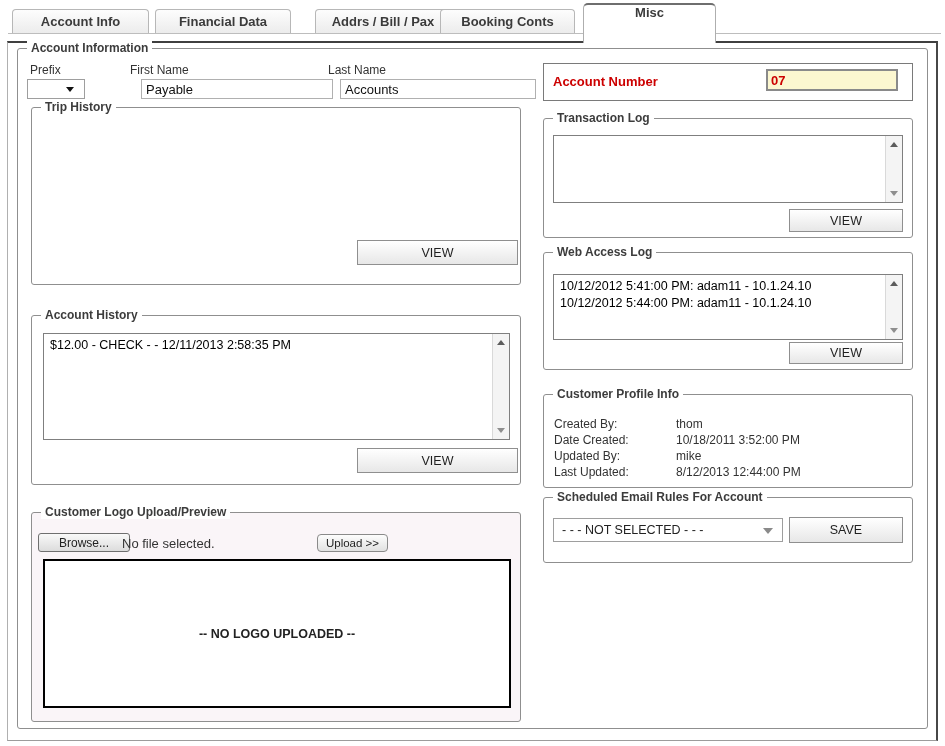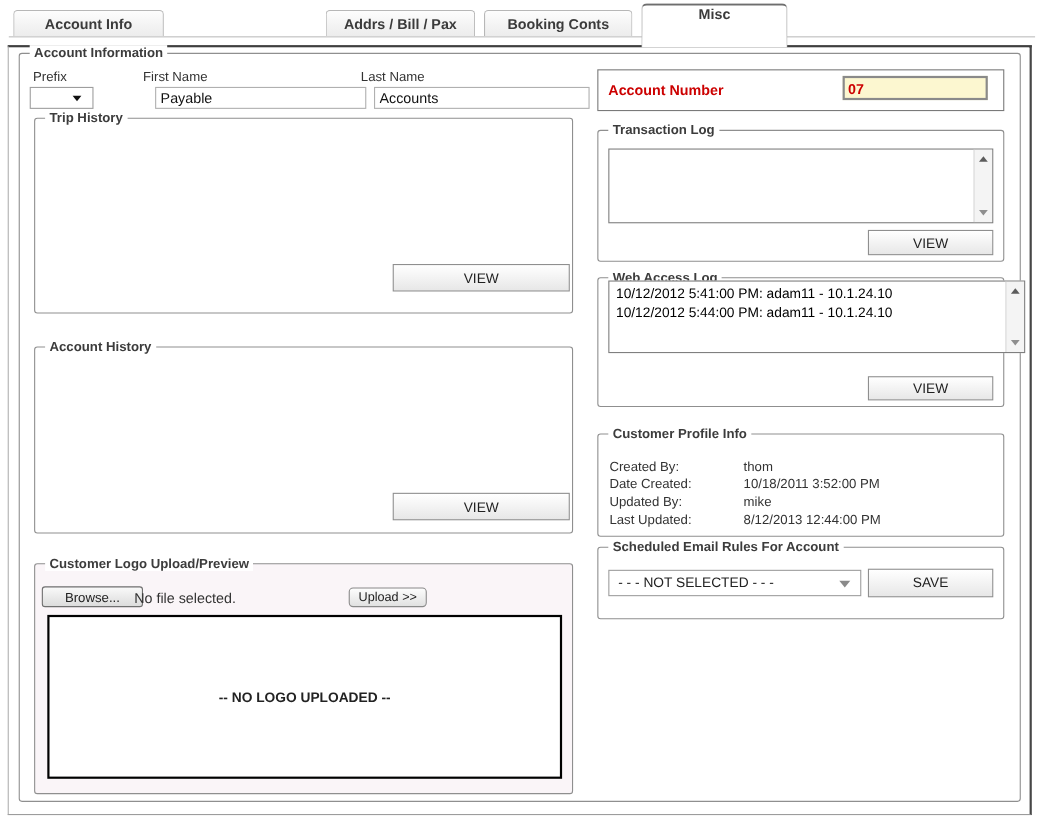--- a/index.html
+++ b/index.html
@@ -105,21 +105,24 @@
 </style>
 </head>
 <body>
 
 <div class="screen">
 
   <div class="tabline"></div>
   <div class="tab" style="left:12px;width:137px;">
     <span>Account Info</span>
   </div>
-  <div class="tab" style="left:296px;width:136px;">
+  <div class="tab" style="left:155px;width:136px;">
+    <span>Financial Data</span>
+  </div>
+  <div class="tab" style="left:315px;width:136px;">
     <span>Addrs / Bill / Pax</span>
   </div>
   <div class="tab" style="left:440px;width:135px;">
     <span>Booking Conts</span>
   </div>
   <div class="tab active" style="left:583px;width:133px;">
     <span>Misc</span>
   </div>
 
   <div class="panel"></div>
@@ -140,20 +143,33 @@
 
   <div class="gb" style="left:31px;top:107px;width:490px;height:178px;">
     <span class="gb-legend">Trip History</span>
   </div>
   <div class="btn" style="left:357px;top:240px;width:161px;height:25px;">
     <span>VIEW</span>
   </div>
 
   <div class="gb" style="left:31px;top:315px;width:490px;height:170px;">
     <span class="gb-legend">Account History</span>
+  </div>
+  <div class="listbox" style="left:43px;top:333px;width:467px;height:107px;">
+    <div class="list-items">
+      <div class="list-item">$12.00 - CHECK - - 12/11/2013 2:58:35 PM</div>
+    </div>
+    <div class="scrollbar">
+      <div class="sb-btn sb-up">
+          <span class="tri-up"></span>
+        </div>
+      <div class="sb-btn sb-down">
+          <span class="tri-down"></span>
+        </div>
+    </div>
   </div>
   <div class="btn" style="left:357px;top:448px;width:161px;height:25px;">
     <span>VIEW</span>
   </div>
 
   <div class="gb logo-gb" style="left:31px;top:512px;width:490px;height:210px;">
     <span class="gb-legend">Customer Logo Upload/Preview</span>
   </div>
   <div class="btn-browse" style="left:38px;top:533px;width:92px;height:19px;">
     <span>Browse...</span>
@@ -184,21 +200,21 @@
         </div>
     </div>
   </div>
   <div class="btn" style="left:789px;top:209px;width:114px;height:23px;">
     <span>VIEW</span>
   </div>
 
   <div class="gb" style="left:543px;top:252px;width:370px;height:118px;">
     <span class="gb-legend">Web Access Log</span>
   </div>
-  <div class="listbox" style="left:553px;top:255px;width:379px;height:66px;">
+  <div class="listbox" style="left:553px;top:274px;width:350px;height:66px;">
     <div class="list-items">
       <div class="list-item">10/12/2012 5:41:00 PM: adam11 - 10.1.24.10</div>
       <div class="list-item">10/12/2012 5:44:00 PM: adam11 - 10.1.24.10</div>
     </div>
     <div class="scrollbar">
       <div class="sb-btn sb-up">
           <span class="tri-up"></span>
         </div>
       <div class="sb-btn sb-down">
           <span class="tri-down"></span>

